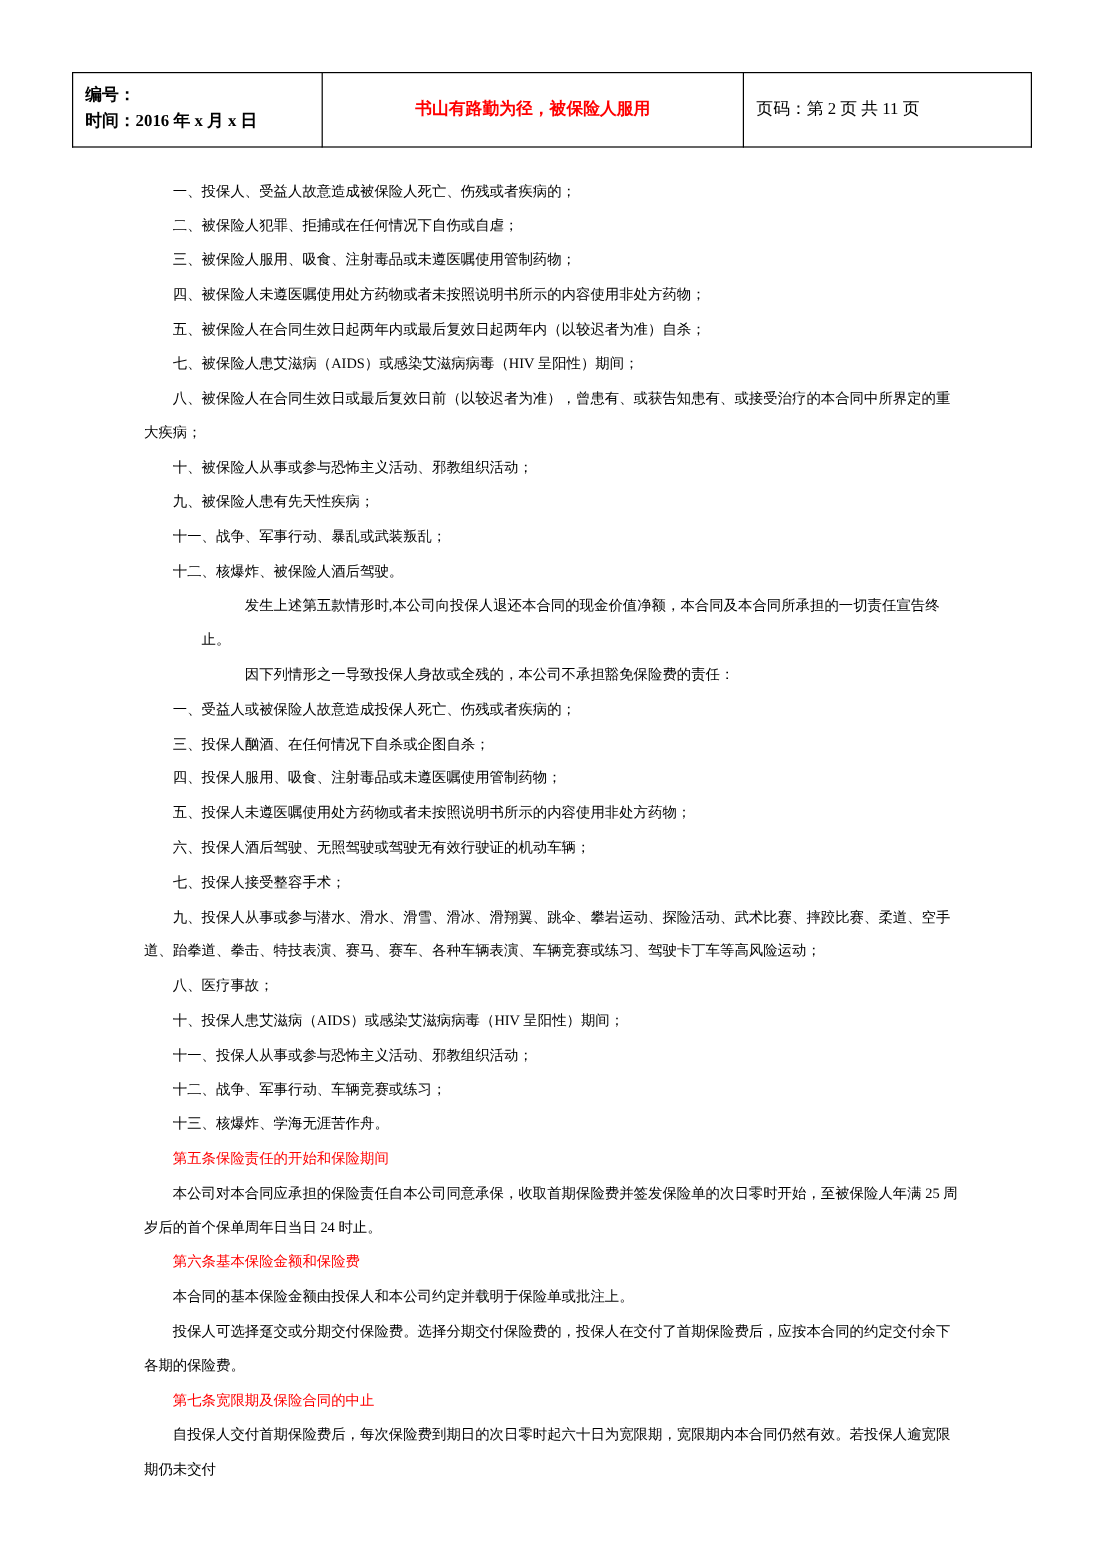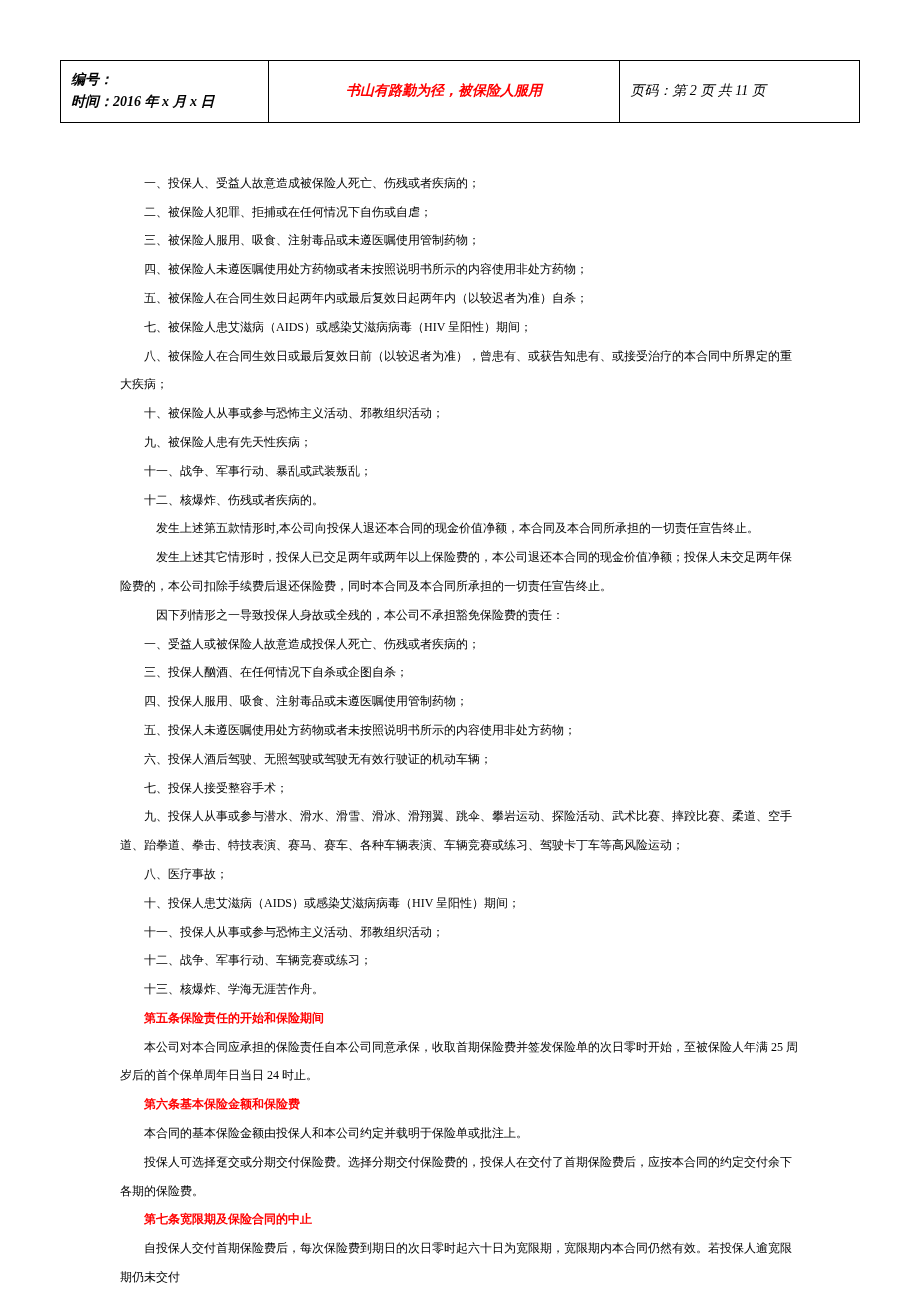--- a/index.html
+++ b/index.html
@@ -11,22 +11,21 @@
       color: #000;
     }
     .page {
       padding: 60px 60px 40px 60px;
       min-height: 1302px;
       position: relative;
     }
     .header-table {
       width: 100%;
       border-collapse: collapse;
-      margin-bottom: 46px;
-      font-style: italic;
+      margin-bottom: 22px;
     }
     .header-table td {
       border: 1px solid #000;
       padding: 8px 10px;
       vertical-align: middle;
       font-size: 14px;
     }
     .header-left {
       width: 26%;
       font-weight: bold;
@@ -49,28 +48,29 @@
       font-size: 12px;
       line-height: 2.4;
       color: #000;
     }
     .content p {
       margin: 0;
       text-indent: 2em;
     }
     .content p.sub-indent {
       text-indent: 3em;
+      margin-left: 48px;
     }
     .section-heading {
       color: #ff0000;
       font-size: 12px;
       margin-top: 20px;
       margin-bottom: 4px;
       text-indent: 0;
-      font-weight: bold;
+      font-weight: normal;
     }
   </style>
 </head>
 <body>
 
 <div class="page">
 
   <table class="header-table">
     <tbody>
         <tr>
@@ -92,24 +92,23 @@
     <p>一、投保人、受益人故意造成被保险人死亡、伤残或者疾病的；</p>
     <p>二、被保险人犯罪、拒捕或在任何情况下自伤或自虐；</p>
     <p>三、被保险人服用、吸食、注射毒品或未遵医嘱使用管制药物；</p>
     <p>四、被保险人未遵医嘱使用处方药物或者未按照说明书所示的内容使用非处方药物；</p>
     <p>五、被保险人在合同生效日起两年内或最后复效日起两年内（以较迟者为准）自杀；</p>
     <p>七、被保险人患艾滋病（AIDS）或感染艾滋病病毒（HIV 呈阳性）期间；</p>
     <p>八、被保险人在合同生效日或最后复效日前（以较迟者为准），曾患有、或获告知患有、或接受治疗的本合同中所界定的重大疾病；</p>
     <p>十、被保险人从事或参与恐怖主义活动、邪教组织活动；</p>
     <p>九、被保险人患有先天性疾病；</p>
     <p>十一、战争、军事行动、暴乱或武装叛乱；</p>
-    <p>十二、核爆炸、伤残或者疾病的。</p>
+    <p>十二、核爆炸、被保险人酒后驾驶。</p>
 
     <p class="sub-indent">发生上述第五款情形时,本公司向投保人退还本合同的现金价值净额，本合同及本合同所承担的一切责任宣告终止。</p>
-    <p class="sub-indent" style="text-indent:3em;">发生上述其它情形时，投保人已交足两年或两年以上保险费的，本公司退还本合同的现金价值净额；投保人未交足两年保险费的，本公司扣除手续费后退还保险费，同时本合同及本合同所承担的一切责任宣告终止。</p>
 
     <p class="sub-indent">因下列情形之一导致投保人身故或全残的，本公司不承担豁免保险费的责任：</p>
 
     <p>一、受益人或被保险人故意造成投保人死亡、伤残或者疾病的；</p>
     <p>三、投保人酗酒、在任何情况下自杀或企图自杀；</p>
     <p>四、投保人服用、吸食、注射毒品或未遵医嘱使用管制药物；</p>
     <p>五、投保人未遵医嘱使用处方药物或者未按照说明书所示的内容使用非处方药物；</p>
     <p>六、投保人酒后驾驶、无照驾驶或驾驶无有效行驶证的机动车辆；</p>
     <p>七、投保人接受整容手术；</p>
     <p>九、投保人从事或参与潜水、滑水、滑雪、滑冰、滑翔翼、跳伞、攀岩运动、探险活动、武术比赛、摔跤比赛、柔道、空手道、跆拳道、拳击、特技表演、赛马、赛车、各种车辆表演、车辆竞赛或练习、驾驶卡丁车等高风险运动；</p>

